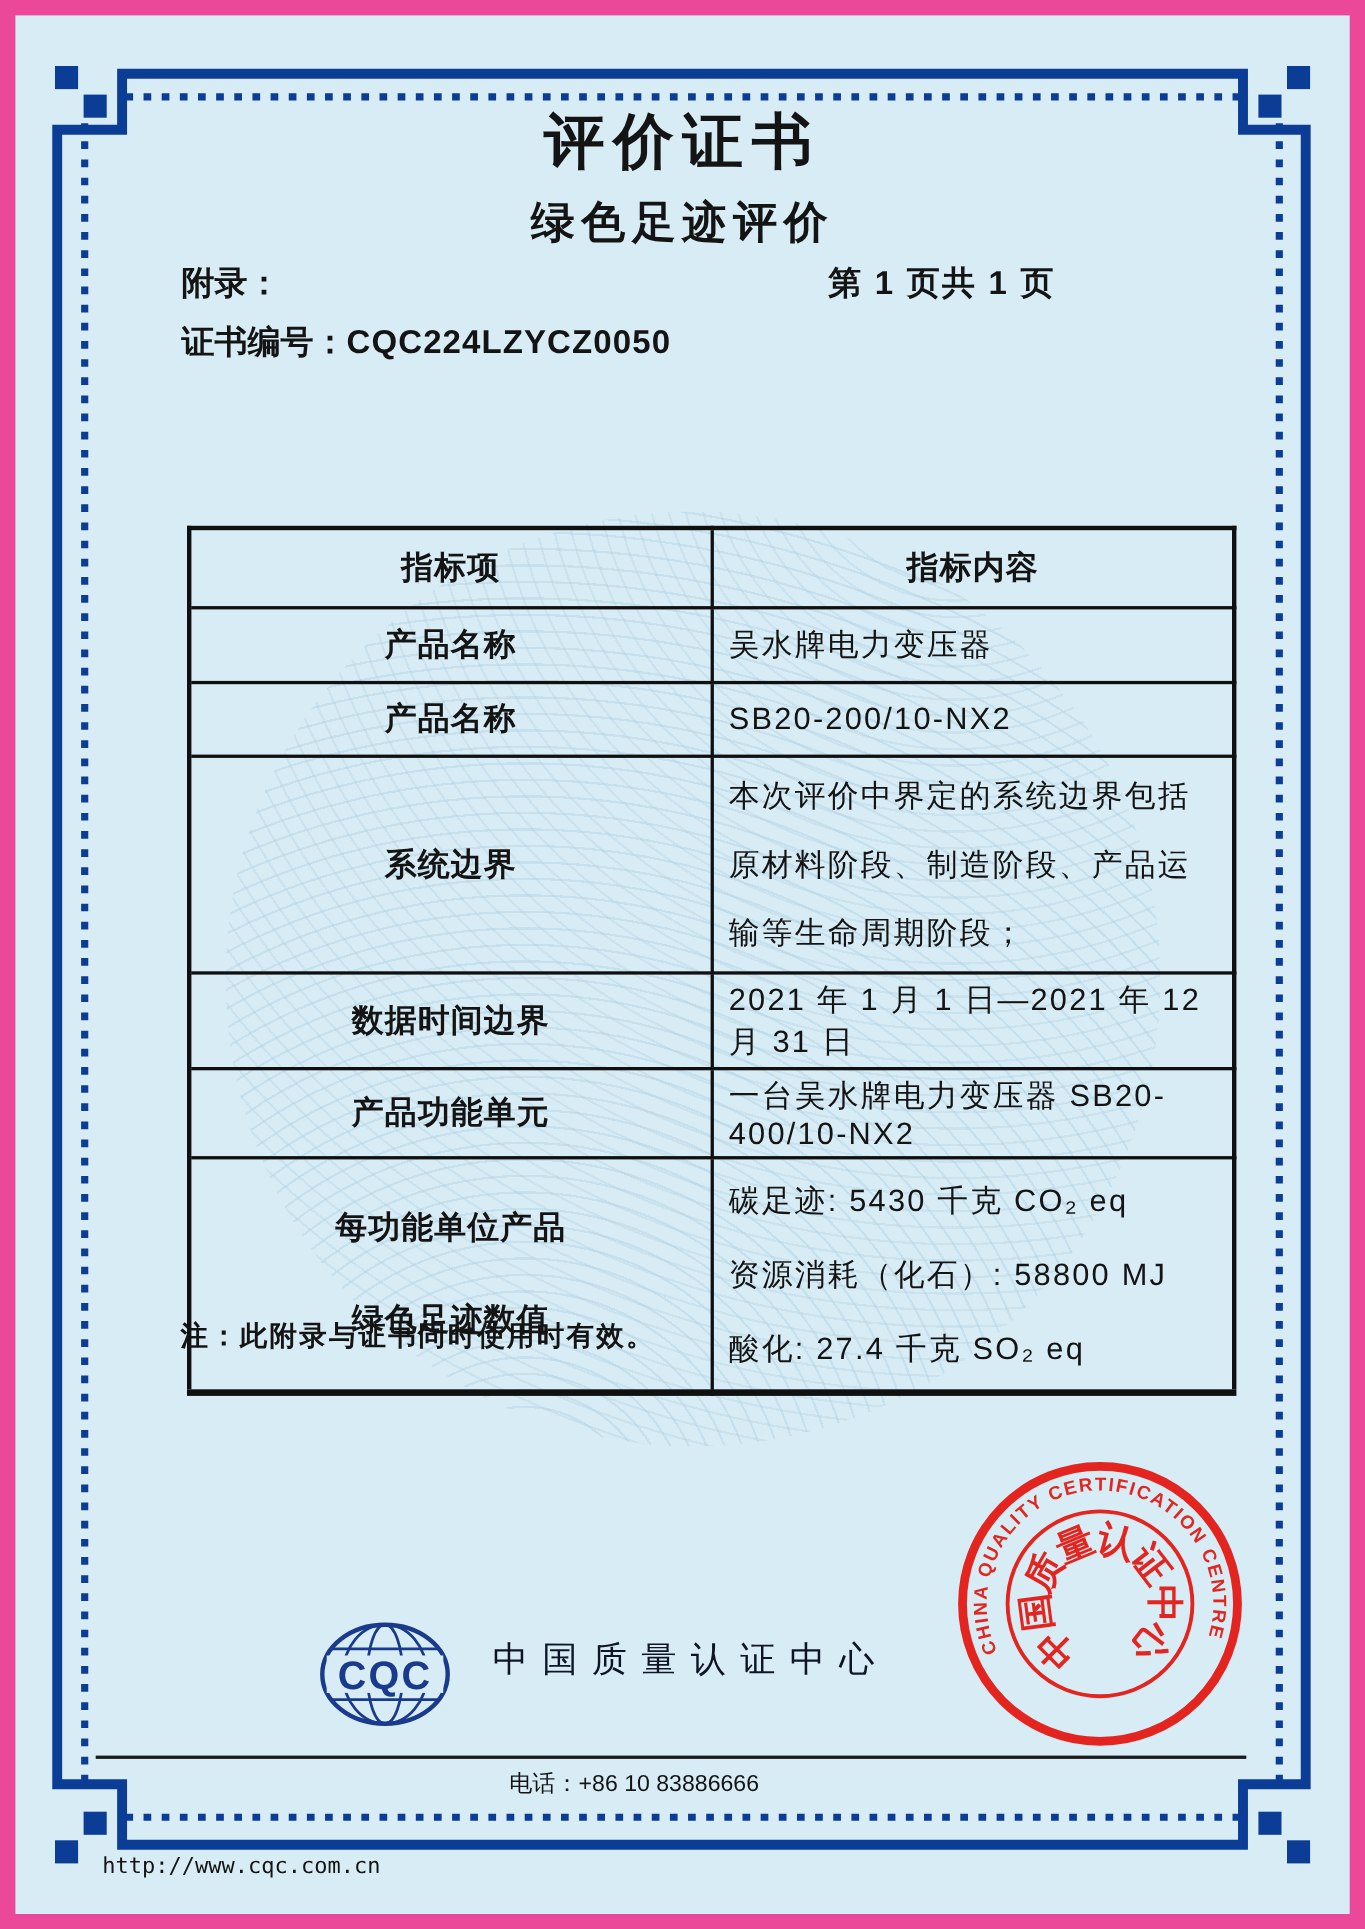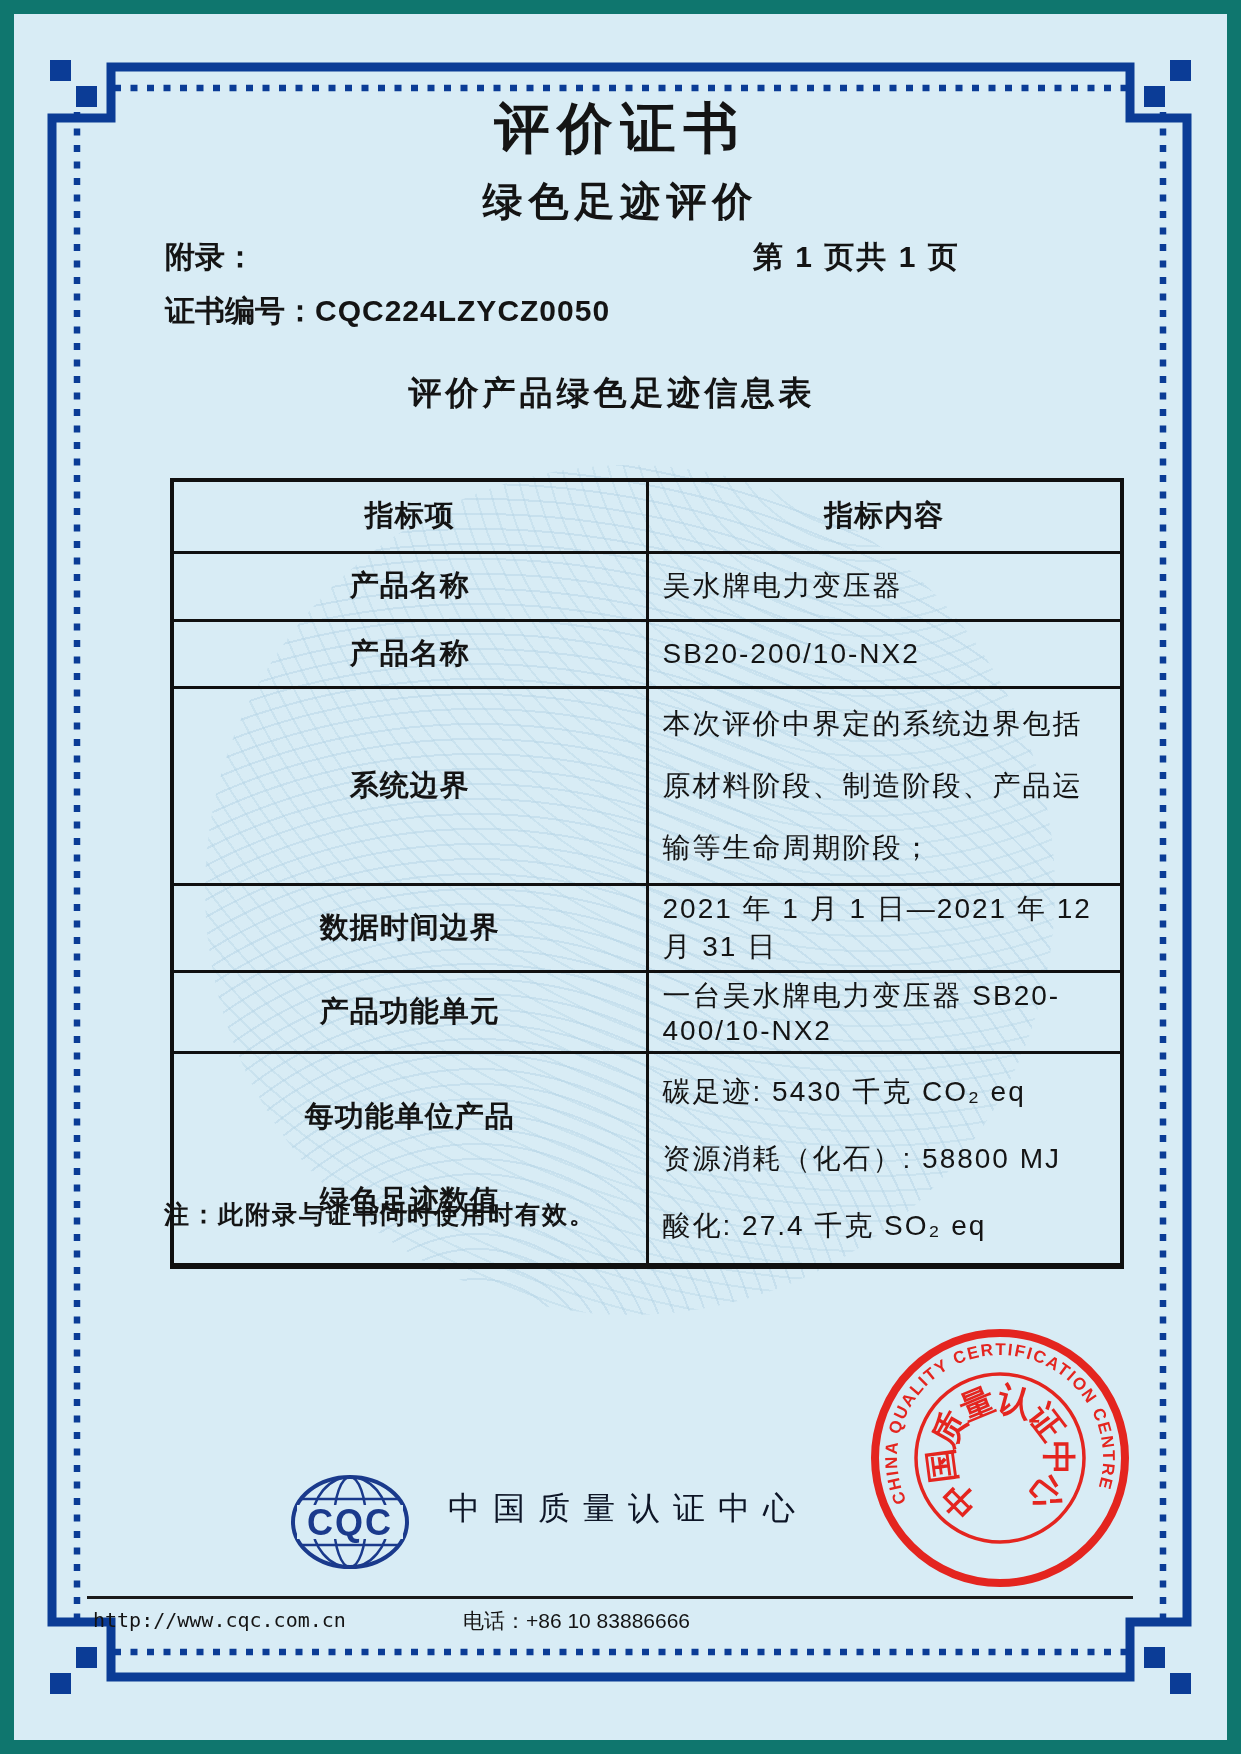--- a/index.html
+++ b/index.html
@@ -1,16 +1,16 @@
 <!DOCTYPE html>
 <html><head>
 <meta charset="utf-8">
 <style>
   html,body{margin:0;padding:0;background:#ffffff;}
-  .page{position:relative;width:1241px;height:1754px;background:#0f766e;overflow:hidden;
+  .page{position:relative;width:1241px;height:1754px;background:#ec4899;overflow:hidden;
         font-family:"Liberation Sans",sans-serif;color:#141414;}
   .panel{position:absolute;left:14px;top:14px;width:1213px;height:1726px;background:#d8ecf5;}
   .watermark{position:absolute;left:205px;top:465px;width:850px;height:850px;border-radius:50%;
     background:
       repeating-radial-gradient(circle at 32% 108%, rgba(146,188,214,0) 0 13px, rgba(146,188,214,0.45) 13px 15px),
       repeating-radial-gradient(circle at 78% -8%, rgba(146,188,214,0) 0 13px, rgba(146,188,214,0.35) 13px 15px);
     opacity:.55;}
   svg.frame{position:absolute;left:0;top:0;}
   .abs{position:absolute;}
   .title{left:0;top:92px;width:1241px;text-align:center;font-size:55px;font-weight:700;letter-spacing:8px;}
@@ -30,21 +30,21 @@
   .pre{white-space:pre-line;line-height:84px;}
   .sys{line-height:62px;}
   .fpline{line-height:67px;}
   .note{left:164px;top:1198px;font-size:25px;font-weight:700;letter-spacing:2px;}
   .logo-globe{position:absolute;left:288px;top:1472px;}
   .issuer-name{left:448px;top:1487px;font-size:32px;font-weight:400;letter-spacing:13px;color:#0d1526;}
   .stamp{position:absolute;left:860px;top:1318px;}
   .zi{font-size:34px;font-weight:700;fill:#e4251f;text-anchor:middle;font-family:"Liberation Sans",sans-serif;}
   .stamp-en{font-size:17px;font-weight:700;fill:#e4251f;letter-spacing:2px;font-family:"Liberation Sans",sans-serif;}
   .rule{left:87px;top:1596px;width:1046px;height:3px;background:#1a1a1a;}
-  .website{left:93px;top:1608px;font-size:20px;font-family:"DejaVu Sans Mono",monospace;}
+  .website{left:93px;top:1684px;font-size:20px;font-family:"DejaVu Sans Mono",monospace;}
   .address{left:0;top:1607px;width:1241px;text-align:center;font-size:21px;}
   .phone{left:0;top:1607px;width:1153px;text-align:center;font-size:21px;}
 </style>
 </head>
 <body>
 
 <div class="page">
   <div class="panel"></div>
   <div class="watermark"></div>
 
@@ -71,21 +71,20 @@
   <div class="abs title">评价证书</div>
   <div class="abs subtitle">绿色足迹评价</div>
 
   <div class="abs appendix">附录：</div>
   <div class="abs pageinfo">第 1 页共 1 页</div>
 
   <div class="abs certline">
     <span>证书编号：</span><span class="certno">CQC224LZYCZ0050</span>
   </div>
 
-  <div class="abs tabletitle">评价产品绿色足迹信息表</div>
 
   <table class="info">
     <tbody>
         <tr class="h72">
       <td class="lab">指标项</td>
       <td class="lab">指标内容</td>
     </tr>
     <tr class="h68">
       <td class="lab">产品名称</td>
       <td class="val">吴水牌电力变压器</td>

